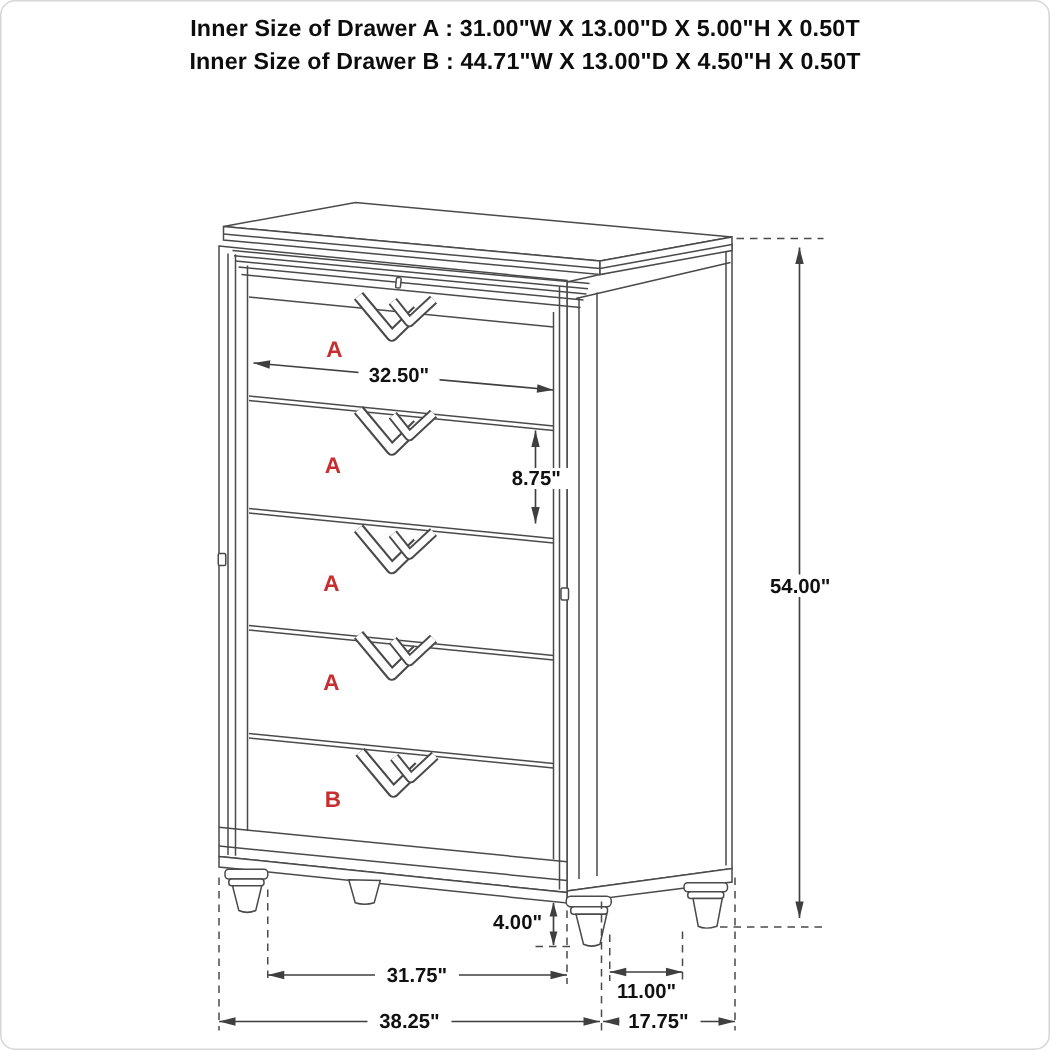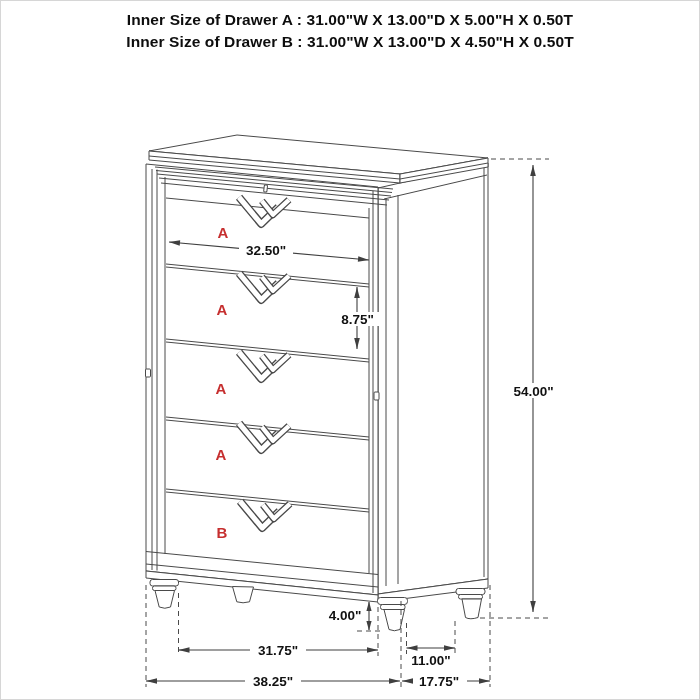--- a/index.html
+++ b/index.html
@@ -1,20 +1,20 @@
 <!DOCTYPE html>
 <html style="--line: #4a4a4a; --drawer-label: #c62f2f; --dimension-text: #111111; --background: #ffffff;"><head>
 <meta charset="utf-8">
 <style>
   html,body { margin:0; padding:0; }
   body { font-family:"Liberation Sans", sans-serif; background:#fff; }
   .stage {
     position:relative; width:700px; height:700px; box-sizing:border-box;
     background:var(--background,#fff);
-    border:1px solid #d6d6d6; border-radius:0; overflow:hidden;
+    border:1px solid #d6d6d6; border-radius:10px; overflow:hidden;
   }
   .hdr {
     position:absolute; top:8px; left:0; width:100%;
     text-align:center; font-weight:bold; font-size:15.5px; line-height:22px;
     color:#0d0d0d; letter-spacing:0.1px;
   }
   svg.draw { position:absolute; top:0; left:0; }
   .fw   { fill:#ffffff; stroke:var(--line,#4a4a4a); stroke-width:1; }
   .ln   { fill:none; stroke:var(--line,#4a4a4a); stroke-width:1; }
   .dash { fill:none; stroke:var(--line,#4a4a4a); stroke-width:1; stroke-dasharray:5 4; }
@@ -26,21 +26,21 @@
   .dim-text { font:bold 13.5px "Liberation Sans", sans-serif; fill:var(--dimension-text,#111); text-anchor:middle; }
   .drawer-label { font:bold 15px "Liberation Sans", sans-serif; fill:var(--drawer-label,#c62f2f); text-anchor:middle; }
 </style>
 </head>
 <body>
 
 <div class="stage">
 
   <div class="hdr">
     <div>Inner Size of Drawer A : 31.00"W X 13.00"D X 5.00"H X 0.50T</div>
-    <div>Inner Size of Drawer B : 31.00"W X 13.00"D X 4.50"H X 0.50T</div>
+    <div>Inner Size of Drawer B : 44.71"W X 13.00"D X 4.50"H X 0.50T</div>
   </div>
 
   <svg class="draw" width="700" height="700" viewBox="0 0 700 700">
 
     <g>
       <path class="fw" d="M377,187 L487,162 L487,578 L377,593 Z"></path>
       <path class="fw" d="M377,593 L487,578 L487,587 L377,601 Z"></path>
       <line class="ln" x1="385" y1="197" x2="385" y2="585"></line>
       <line class="ln" x1="397" y1="194" x2="397" y2="583"></line>
       <line class="ln" x1="483" y1="166" x2="483" y2="576"></line>

